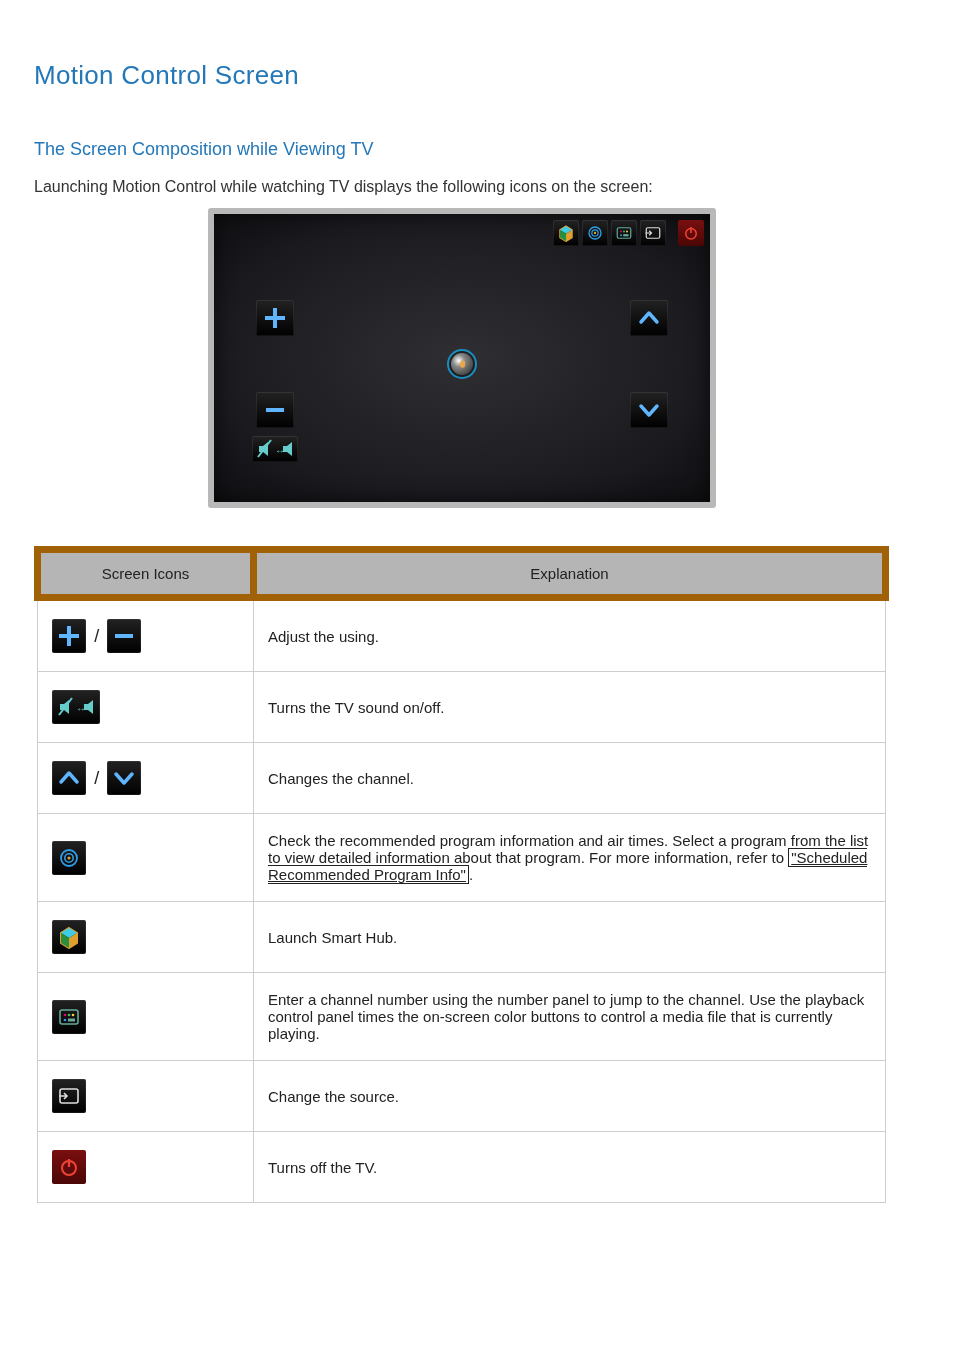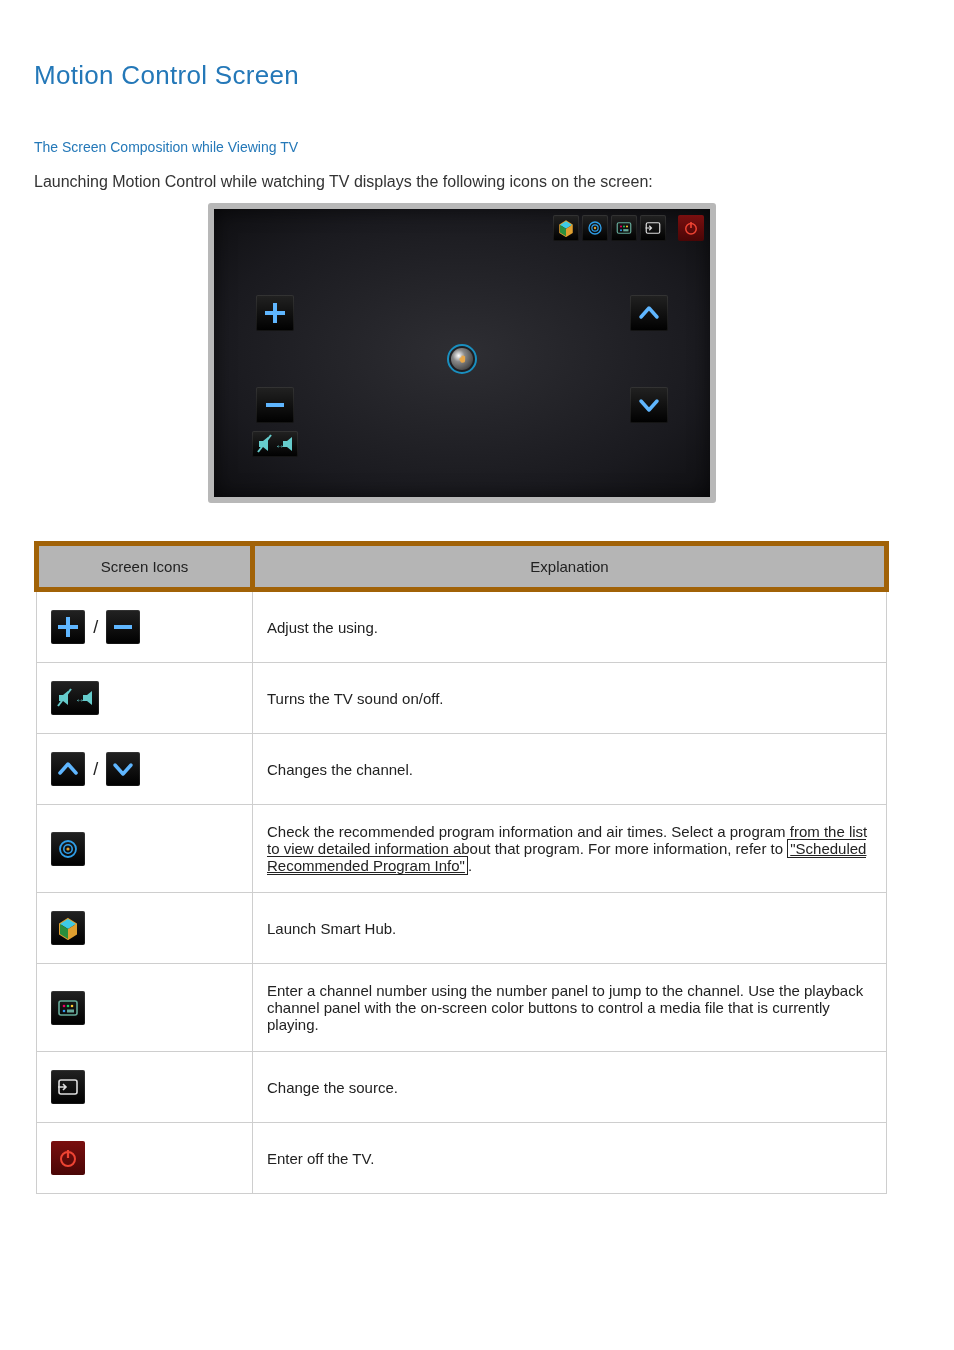--- a/index.html
+++ b/index.html
@@ -1,19 +1,19 @@
 <!DOCTYPE html>
 <html><head>
 <meta charset="utf-8">
 <style>
   * { box-sizing: border-box; margin: 0; padding: 0; }
   html, body { width: 954px; background: #fff; font-family: Arial, Helvetica, sans-serif; color: #333; }
   .page { padding: 60px 65px 60px 34px; }
   h1.title { color: #2478b8; font-size: 26px; font-weight: 500; letter-spacing: 0.3px; margin-bottom: 48px; }
-  h2.subtitle { color: #2478b8; font-size: 14px; font-weight: 500; margin-bottom: 18px; }
+  h2.subtitle { color: #2478b8; font-size: 18px; font-weight: 500; margin-bottom: 18px; }
   p.intro { color: #333; font-size: 16px; margin-bottom: 12px; }
 
   
   .tv-wrap { width: 508px; height: 300px; margin: 0 auto 38px auto; position: relative; }
   .tv-frame { position: absolute; inset: 0; border: 6px solid #b8b8b8; border-radius: 3px; background: radial-gradient(ellipse at center, #2e2e33 0%, #1a1a1f 70%, #0f0f12 100%); box-shadow: inset 0 0 20px rgba(0,0,0,0.6); }
   .top-icons { position: absolute; top: 6px; right: 6px; display: flex; gap: 3px; }
   .top-icons .ticon { width: 26px; height: 26px; display: flex; align-items: center; justify-content: center; }
   .dark-tile { background: linear-gradient(#222 0%, #000 100%); border-radius: 2px; box-shadow: 0 0 0 1px rgba(255,255,255,0.08) inset; }
   .red-tile { background: linear-gradient(#7a0f0f 0%, #4a0606 100%); border-radius: 2px; }
 
@@ -24,21 +24,21 @@
   .chanup-btn { right: 42px; top: 86px; }
   .chandown-btn { right: 42px; top: 178px; }
 
   .pointer { position: absolute; left: 50%; top: 52%; transform: translate(-50%,-50%); width: 30px; height: 30px; }
   .pointer-outer { width:30px; height:30px; border-radius:50%; border:2px solid #1a8fbf; display:flex; align-items:center; justify-content:center; background: rgba(0,0,0,0.3); }
   .pointer-inner { width:22px; height:22px; border-radius:50%; background: radial-gradient(circle at 35% 35%, #fff 0%, #888 30%, #222 100%); display:flex; align-items:center; justify-content:center;}
   .hand { width:10px; height:10px; }
 
   
   table.icons-table { width: 100%; border-collapse: collapse; margin-top: 0; }
-  table.icons-table th { background: #b5b5b5; color: #222; font-weight: 400; font-size: 15px; padding: 12px 6px; border: 5px solid #a16207; }
+  table.icons-table th { background: #b5b5b5; color: #222; font-weight: 400; font-size: 15px; padding: 12px 6px; border: 7px solid #a16207; }
   table.icons-table td { border: 1px solid #cecece; padding: 18px 14px; vertical-align: middle; font-size: 15px; color: #222; }
   table.icons-table td.icons-col { width: 216px; text-align: left; padding-left: 14px; }
   .icon-tile { display:inline-flex; align-items:center; justify-content:center; width: 34px; height: 34px; vertical-align: middle; }
   .icon-sep { display:inline-block; vertical-align: middle; margin: 0 4px; font-size: 18px; }
   a.doclink { color: #222; text-decoration: underline; border: 1px solid #222; padding: 0 2px; }
 
   
   svg { display:block; }
 </style>
 </head>
@@ -256,21 +256,21 @@
       </tr>
 
       <tr>
         <td class="icons-col">
           <span class="icon-tile dark-tile">
               <svg width="24" height="24" viewBox="0 0 24 24">
                 <use href="#svg-numberpanel"></use>
               </svg>
             </span>
         </td>
-        <td>Enter a channel number using the number panel to jump to the channel. Use the playback channel panel with the on-screen color buttons to control a media file that is currently playing.</td>
+        <td>Enter a channel number using the number panel to jump to the channel. Use the playback control panel times the on-screen color buttons to control a media file that is currently playing.</td>
       </tr>
 
       <tr>
         <td class="icons-col">
           <span class="icon-tile dark-tile">
               <svg width="24" height="24" viewBox="0 0 24 24">
                 <use href="#svg-source"></use>
               </svg>
             </span>
         </td>
@@ -278,18 +278,18 @@
       </tr>
 
       <tr>
         <td class="icons-col">
           <span class="icon-tile red-tile">
               <svg width="24" height="24" viewBox="0 0 24 24">
                 <use href="#svg-power"></use>
               </svg>
             </span>
         </td>
-        <td>Enter off the TV.</td>
+        <td>Turns off the TV.</td>
       </tr>
     </tbody>
   </table>
 
 </div>
 
 </body></html>

